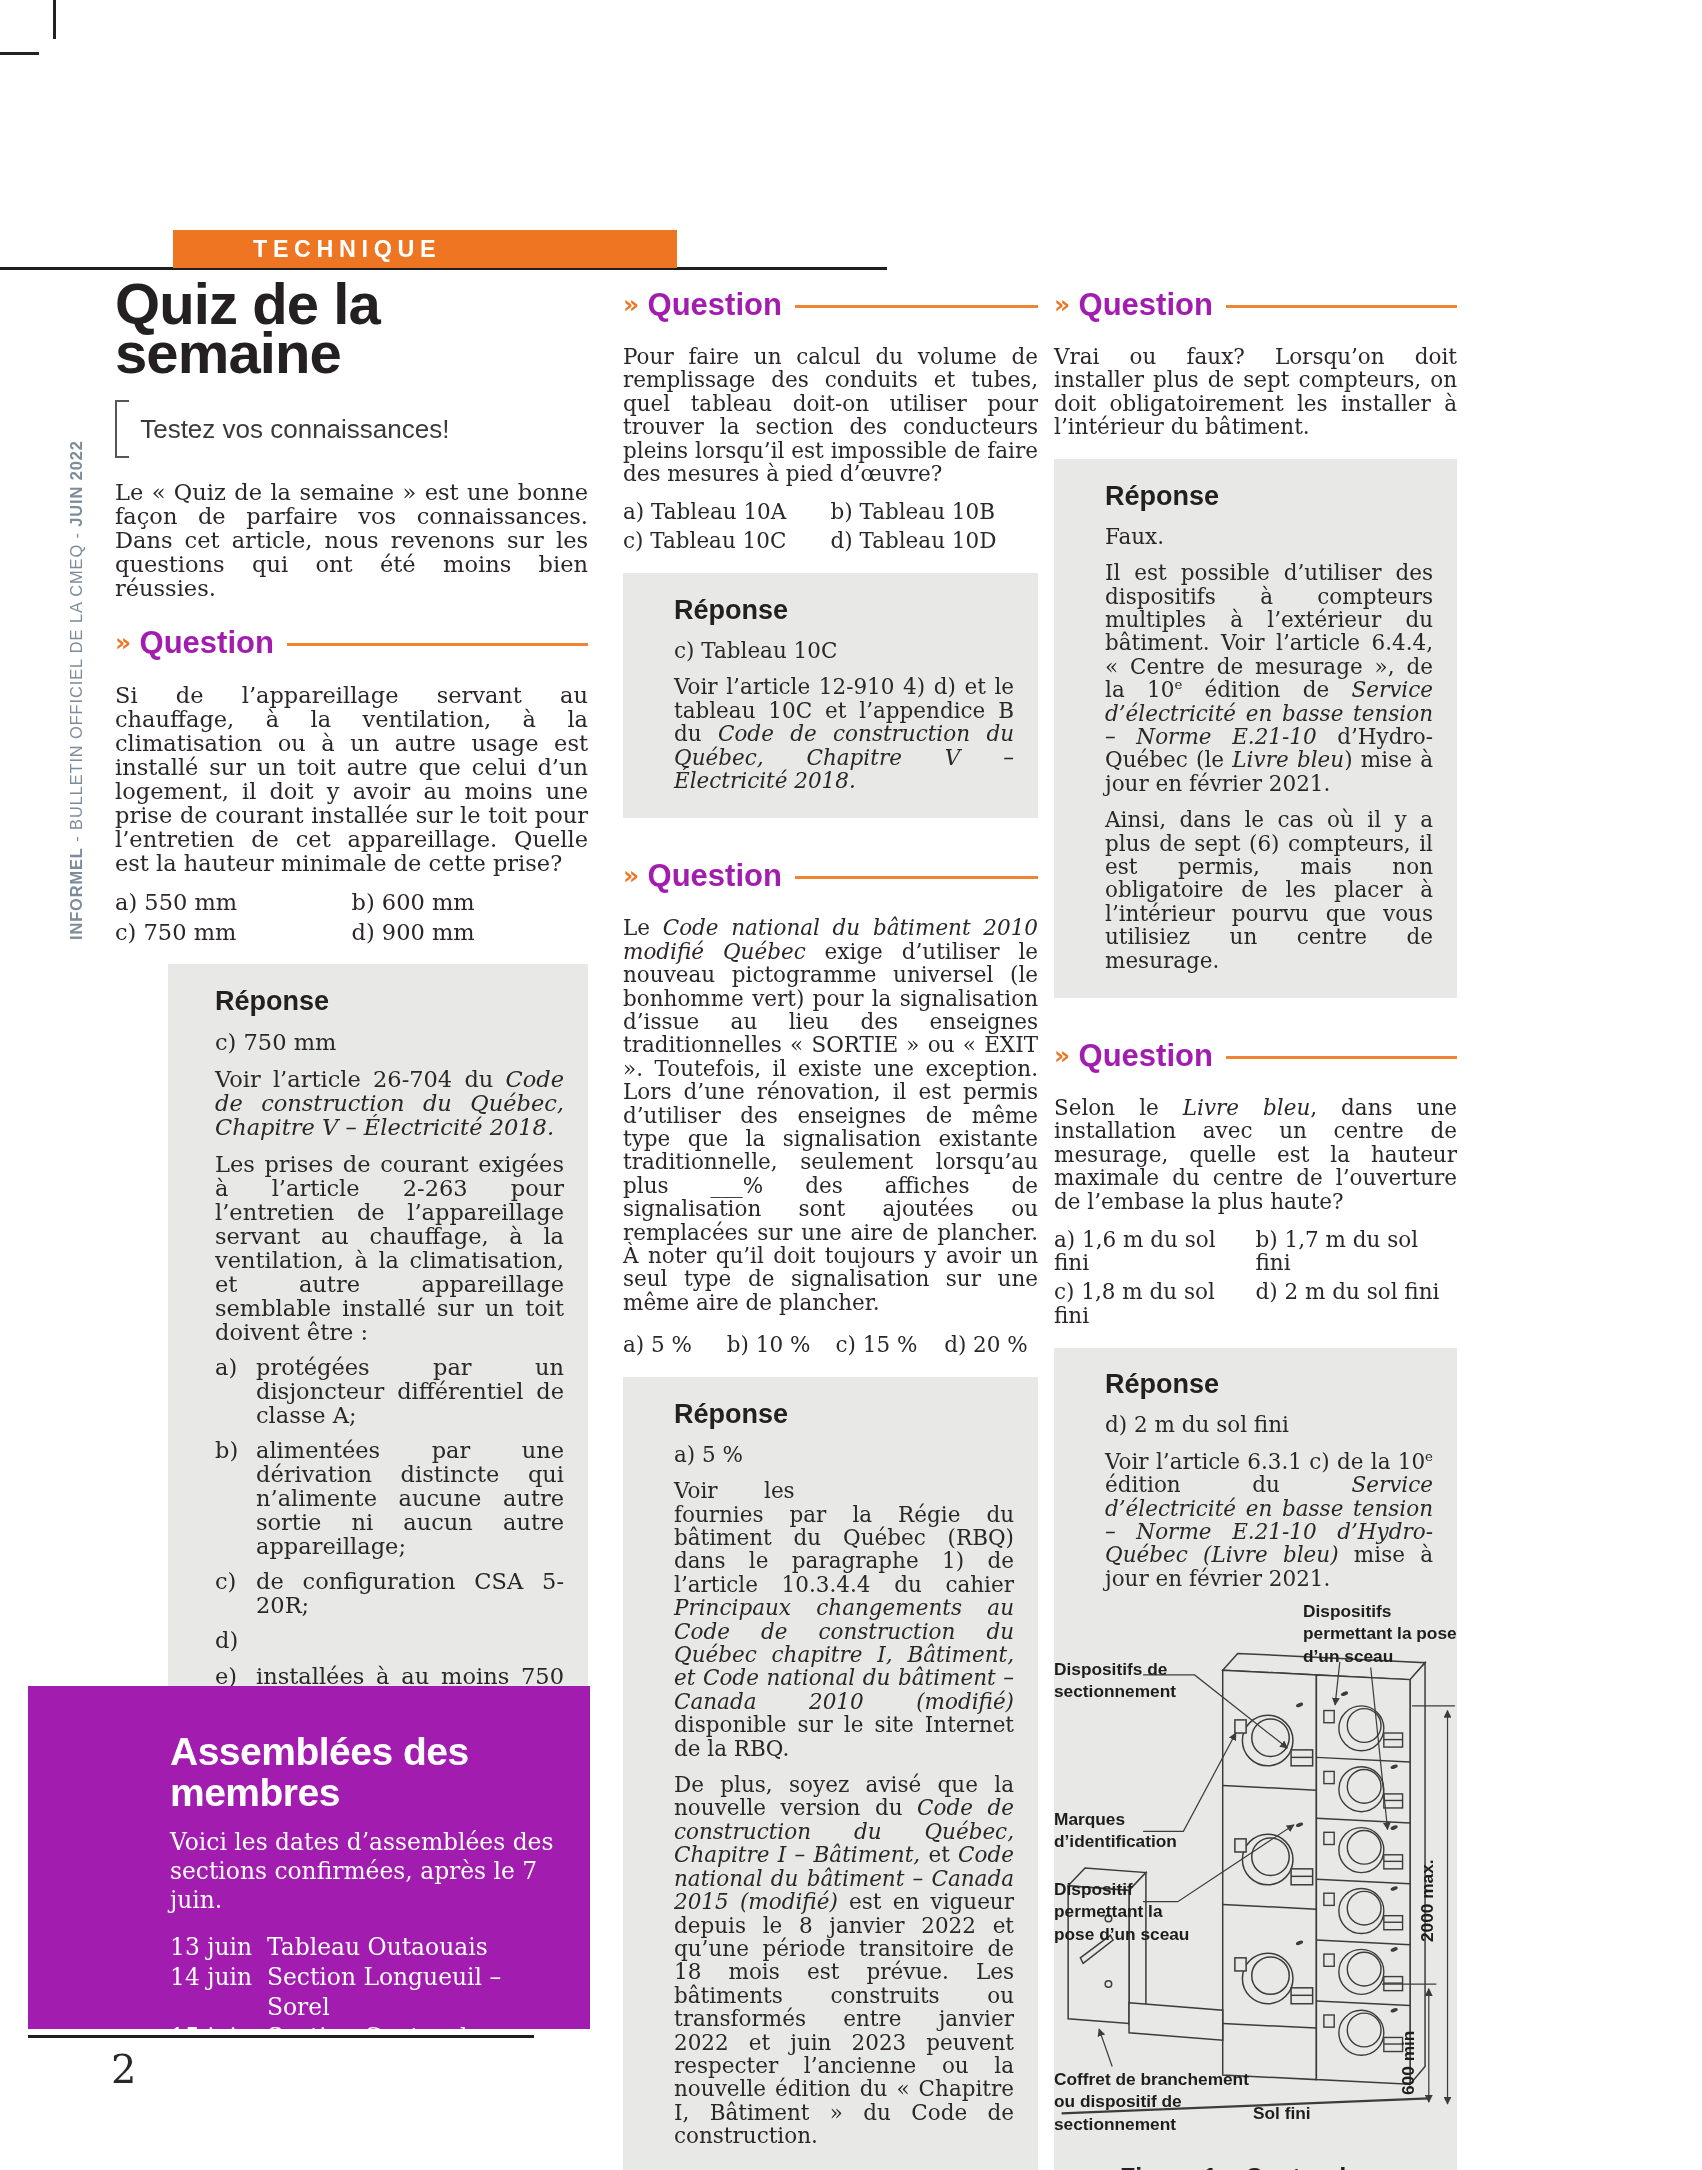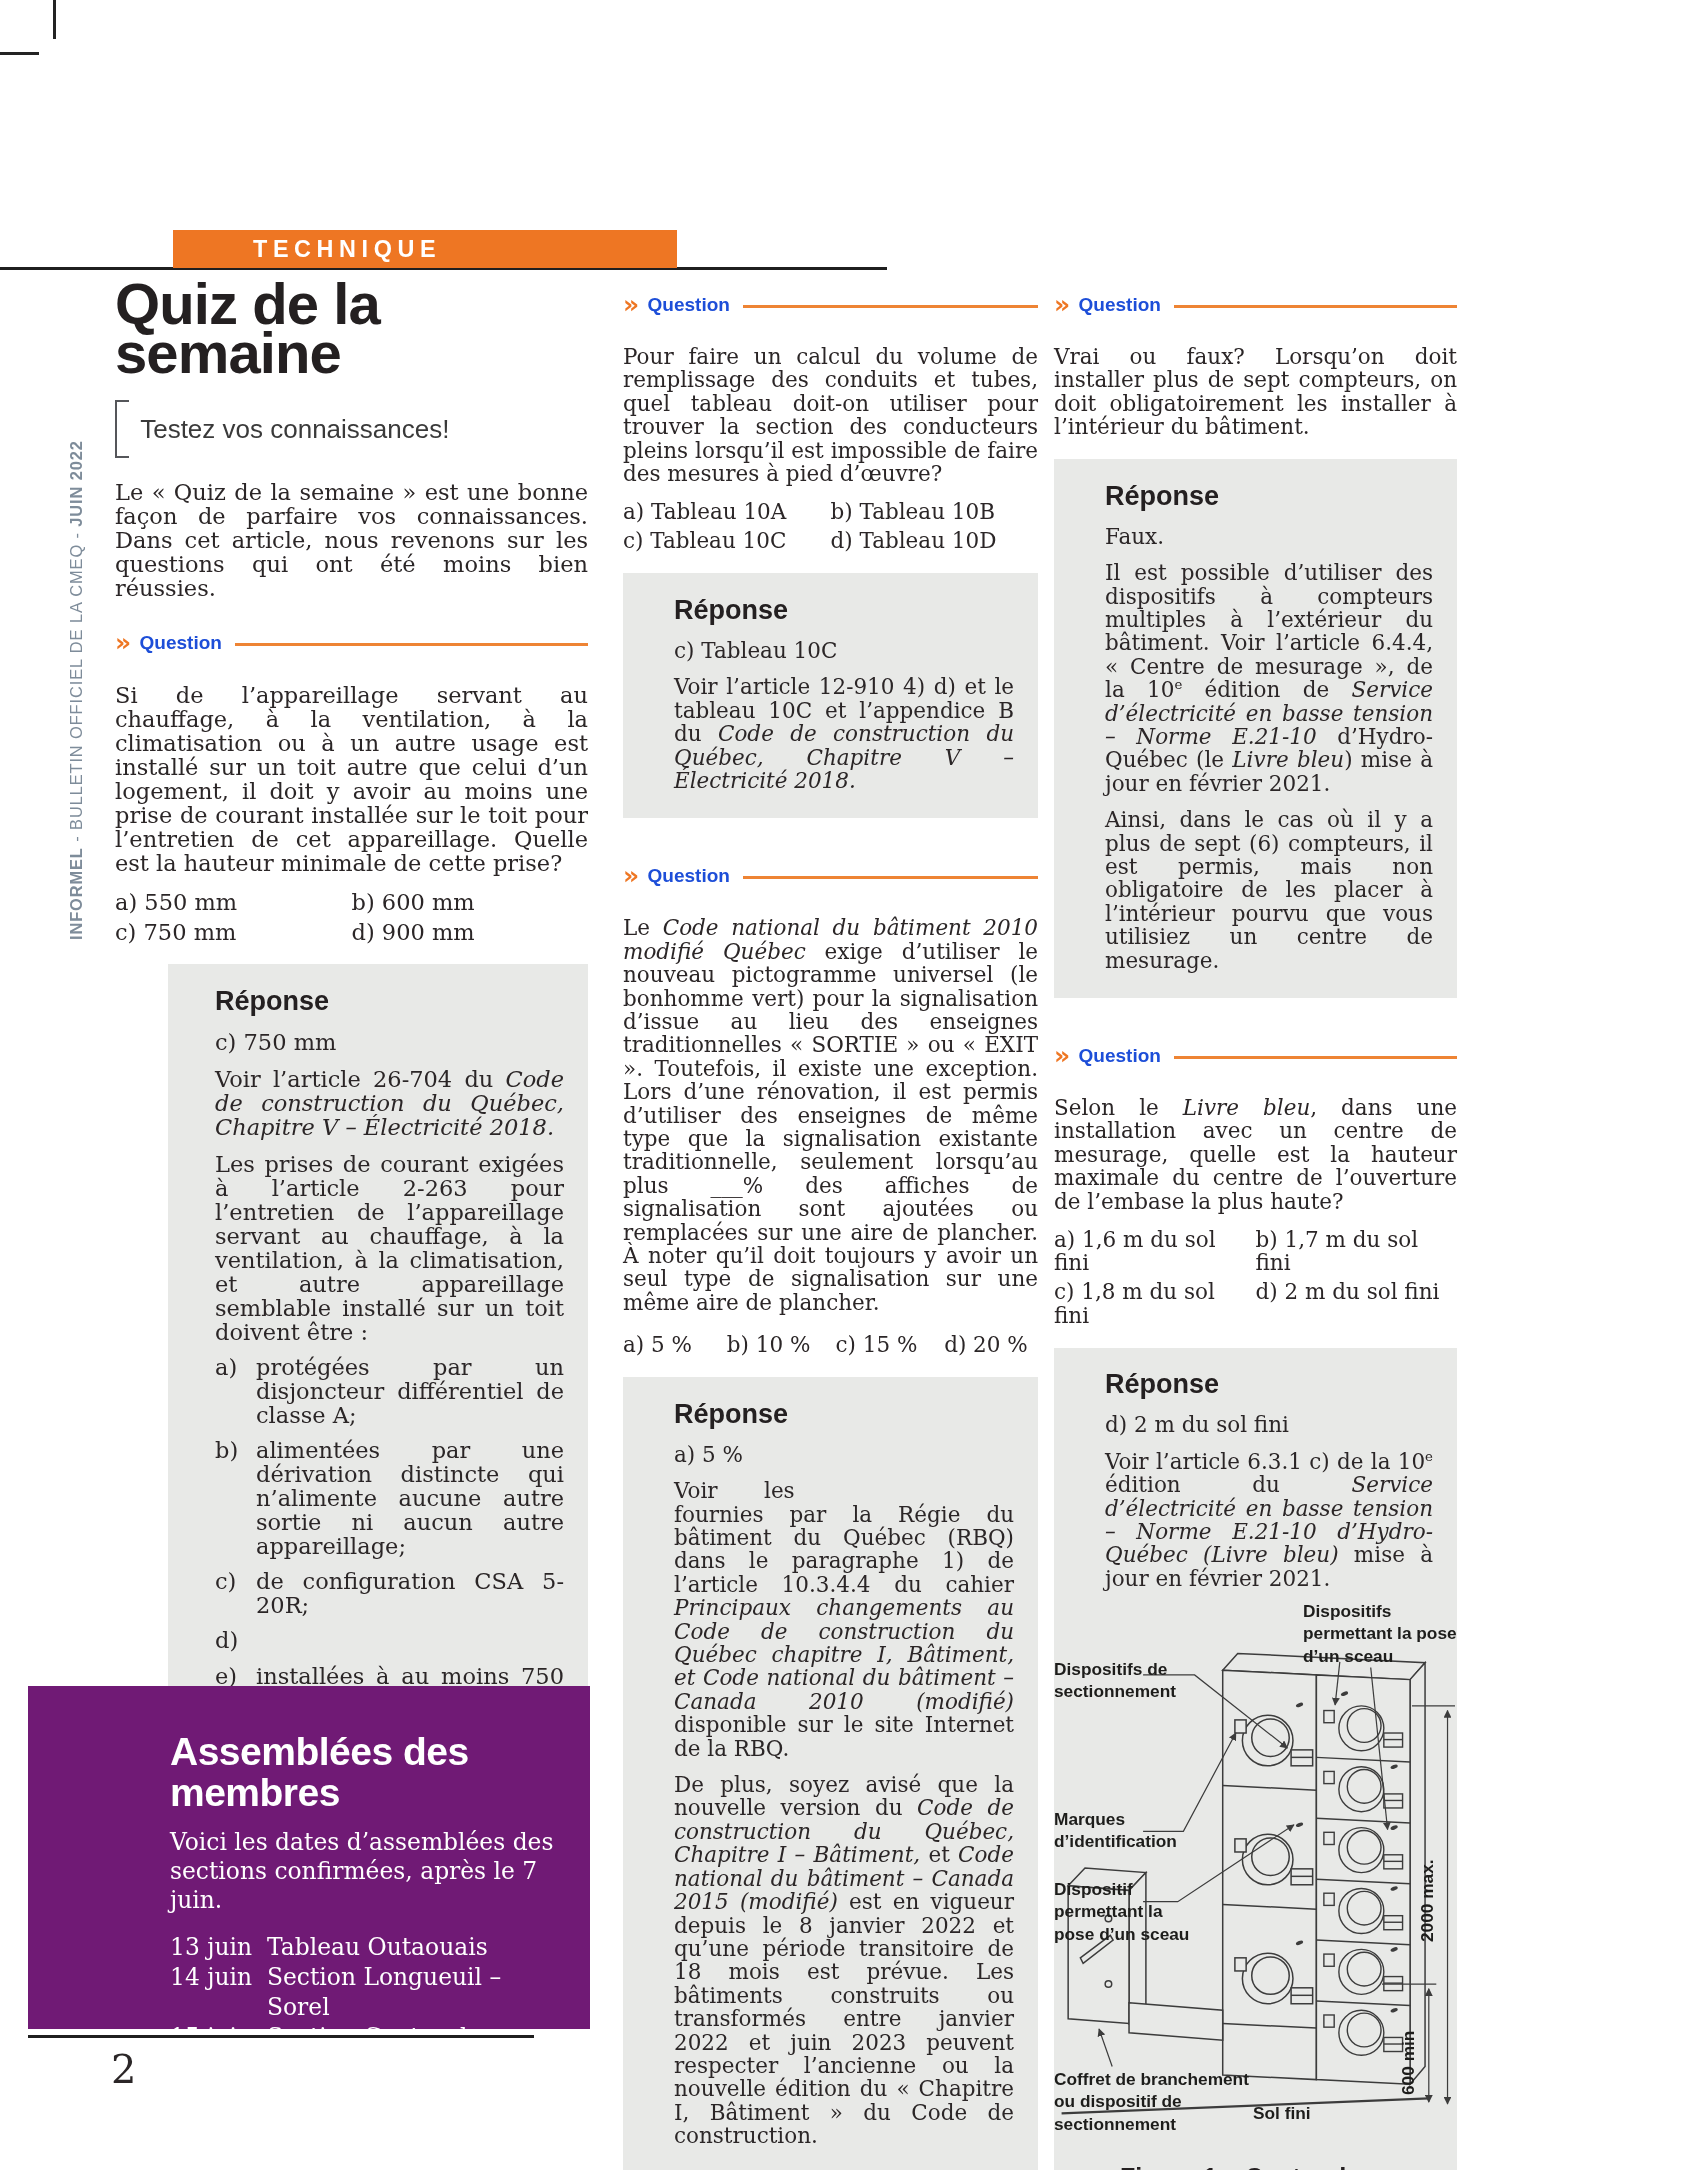--- a/index.html
+++ b/index.html
@@ -38,22 +38,22 @@
   .bracket{width:12px;height:54px;border-left:2.8px solid #55565a;border-top:2.8px solid #55565a;
         border-bottom:2.8px solid #55565a;margin-right:11.2px;flex:none;}
   .subtitle{font-family:"Liberation Sans","DejaVu Sans",sans-serif;font-size:26px;color:#3a3a3a;}
 
   .body{text-align:justify;margin:0;}
   .intro{margin-top:22.5px;}
 
   .q-head{display:flex;align-items:center;margin-top:30px;}
   .q-chev{color:#ee7623;font-family:"DejaVu Sans",sans-serif;font-weight:700;font-size:25px;
         margin-right:8.4px;line-height:25px;}
-  .q-label{color:#1d4ed8;font-family:"Liberation Sans","DejaVu Sans",sans-serif;
-        font-weight:800;font-size:19px;line-height:25px;text-align:center;}
+  .q-label{color:#a21caf;font-family:"Liberation Sans","DejaVu Sans",sans-serif;
+        font-weight:800;font-size:31px;line-height:25px;text-align:center;}
   .q-rule{flex:1;height:2.8px;background:#ee8434;margin-left:13px;margin-top:3.7px;}
   .q-text{margin-top:28px;}
 
   .opts2{margin-top:15px;display:grid;grid-template-columns:1fr 1fr;row-gap:5.6px;}
   .opts4{margin-top:19px;display:grid;grid-template-columns:1.05fr 1.1fr 1.1fr 0.95fr;}
 
   .rbox{background:#e8e9e7;margin-top:20.6px;padding:22.5px 24px 26px 51px;}
   .rbox-ind{margin-left:53px;padding-left:47px;}
   .rbox h3{font-family:"Liberation Sans","DejaVu Sans",sans-serif;font-weight:800;
         font-size:27px;line-height:28px;color:#242021;margin:0;}
@@ -61,21 +61,21 @@
   .rbox p.rp{margin:13px 0 0 0;text-align:justify;}
   .li{display:flex;margin-top:11.2px;}
   .li .lbl{flex:none;width:41px;}
   .li .txt{flex:1;text-align:justify;}
   i{font-style:italic;}
   sup{font-size:0.62em;vertical-align:super;line-height:0;}
   .blankgap{display:inline-block;width:173px;}
 
   
   .assemblees{position:absolute;left:28px;top:1686px;width:562px;height:343px;box-sizing:border-box;
-        background:#701a75;color:#ffffff;padding:45px 36px 34px 142px;}
+        background:#a21caf;color:#ffffff;padding:45px 36px 34px 142px;}
   .assemblees h2{font-family:"Liberation Sans","DejaVu Sans",sans-serif;font-weight:800;
         font-size:39px;line-height:41px;margin:0;color:#ffffff;letter-spacing:-0.5px;}
   .assemblees .a-intro{font-size:23.4px;line-height:29px;margin-top:15px;}
   .a-list{margin-top:17px;}
   .a-row{display:flex;font-size:23.4px;line-height:30px;}
   .a-date{flex:none;width:97px;}
 
   .pagenum-rule{position:absolute;left:28px;top:2035px;width:506px;height:2.8px;background:#1f1f1f;}
   .pagenum{position:absolute;left:111px;top:2048px;font-size:40px;line-height:43px;color:#2b2627;}
 

